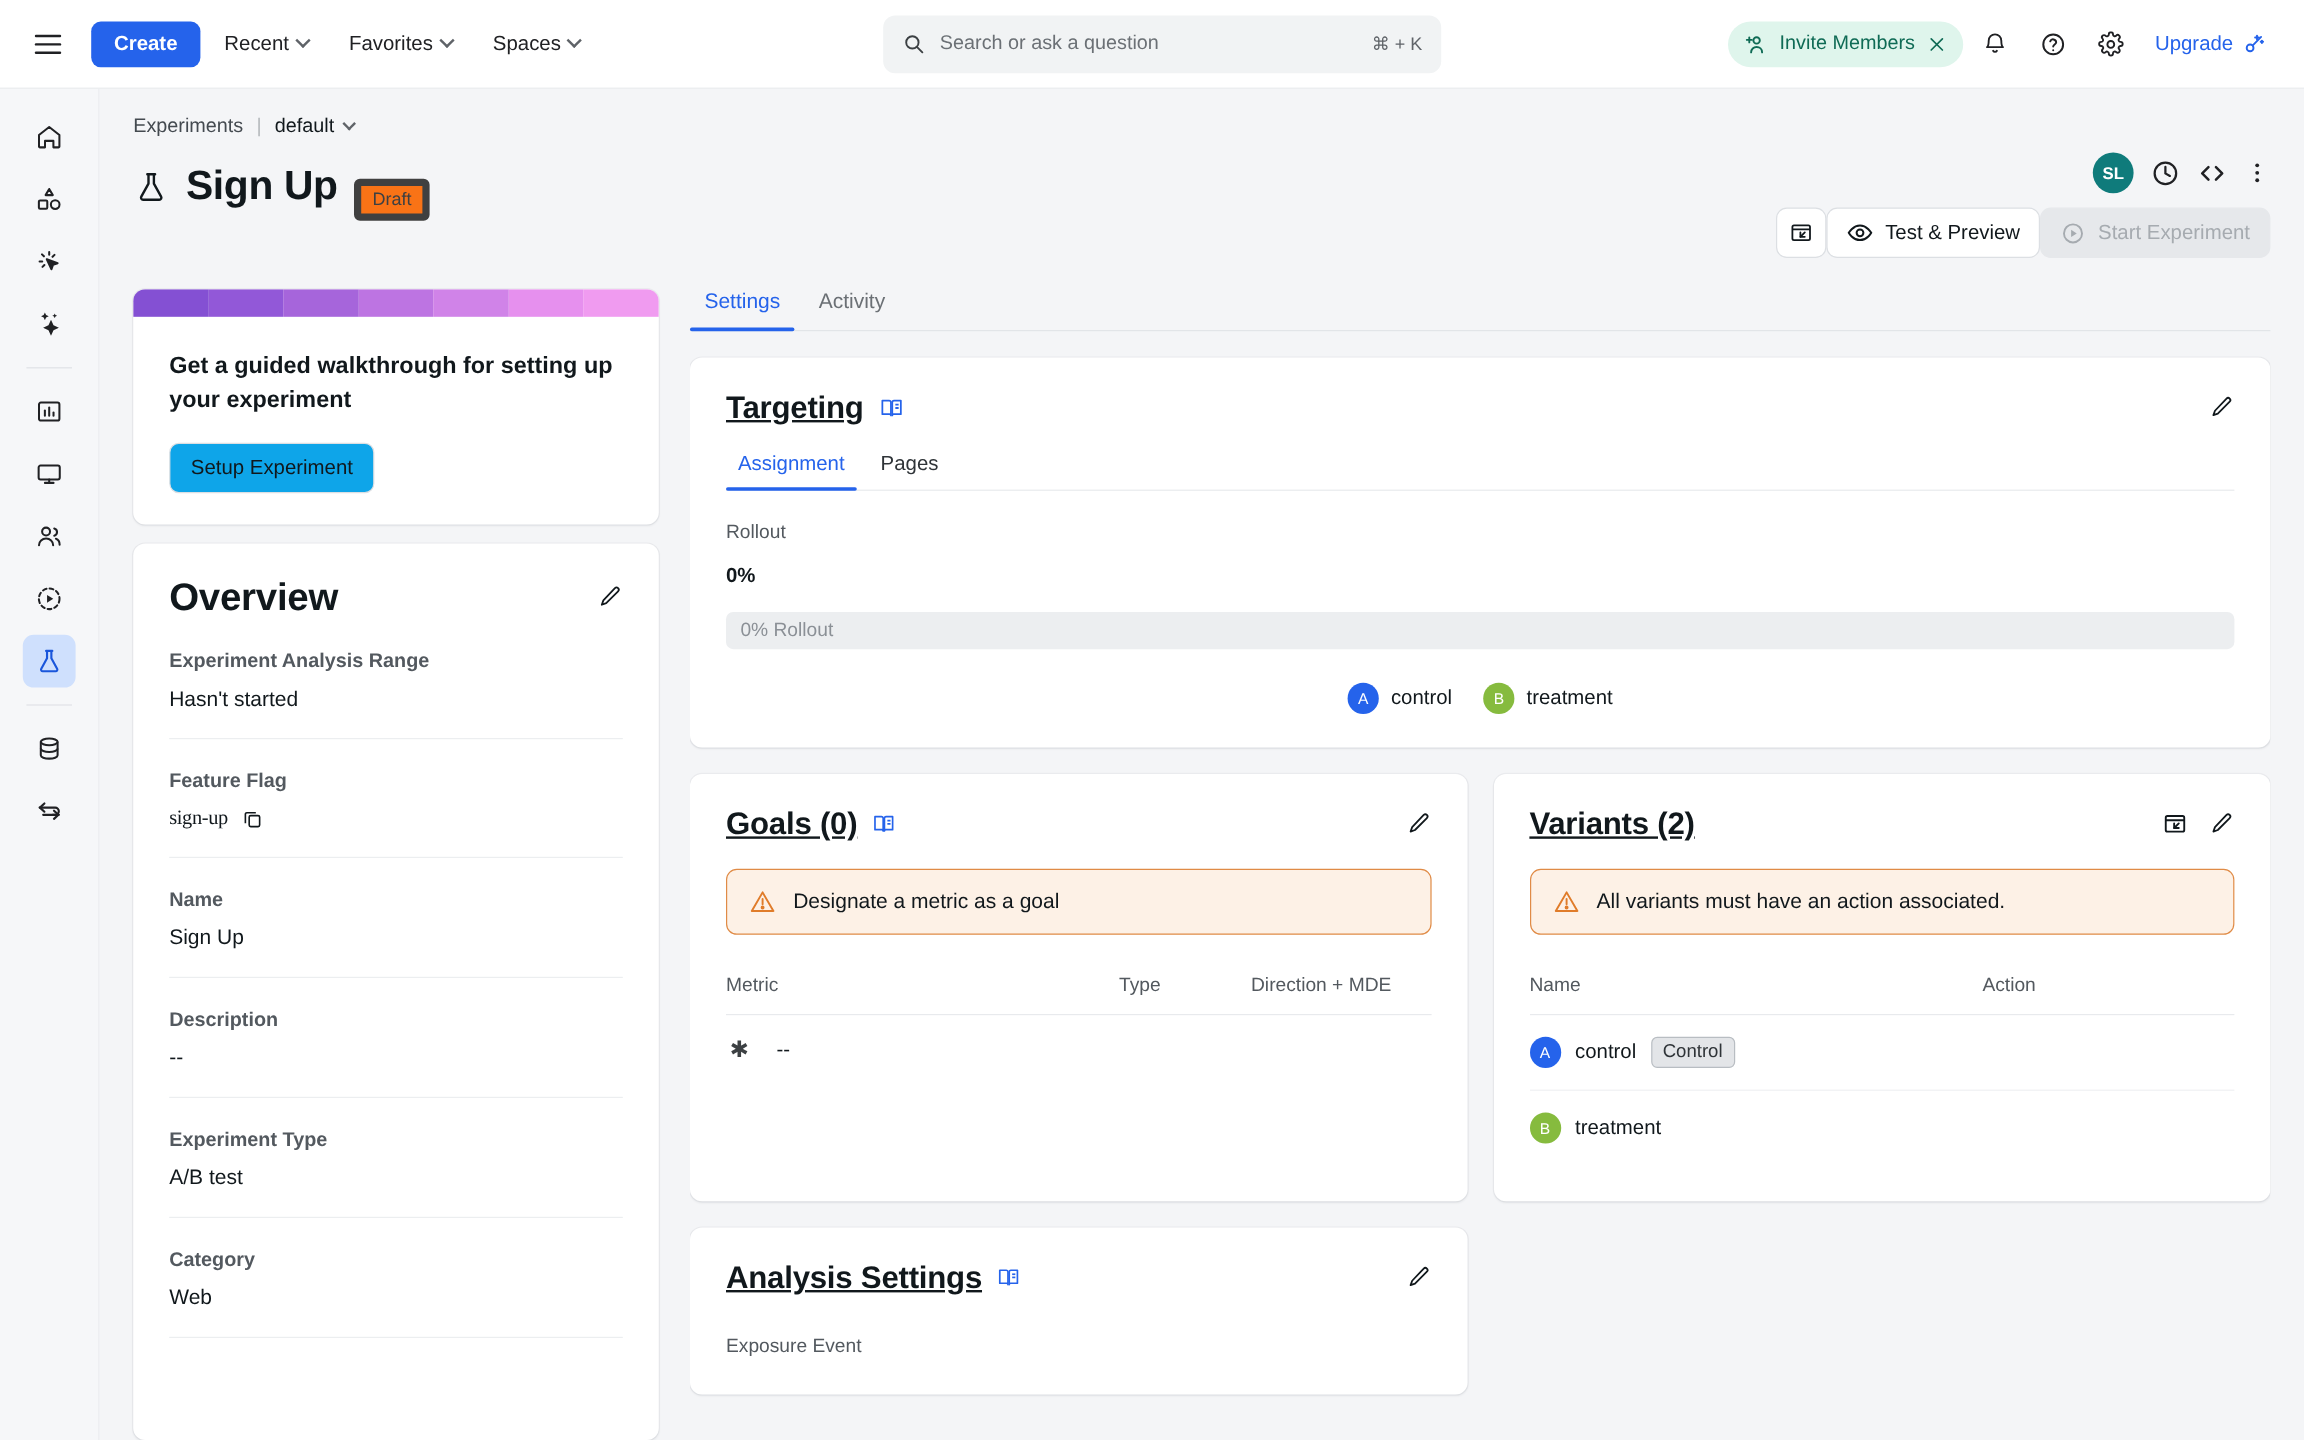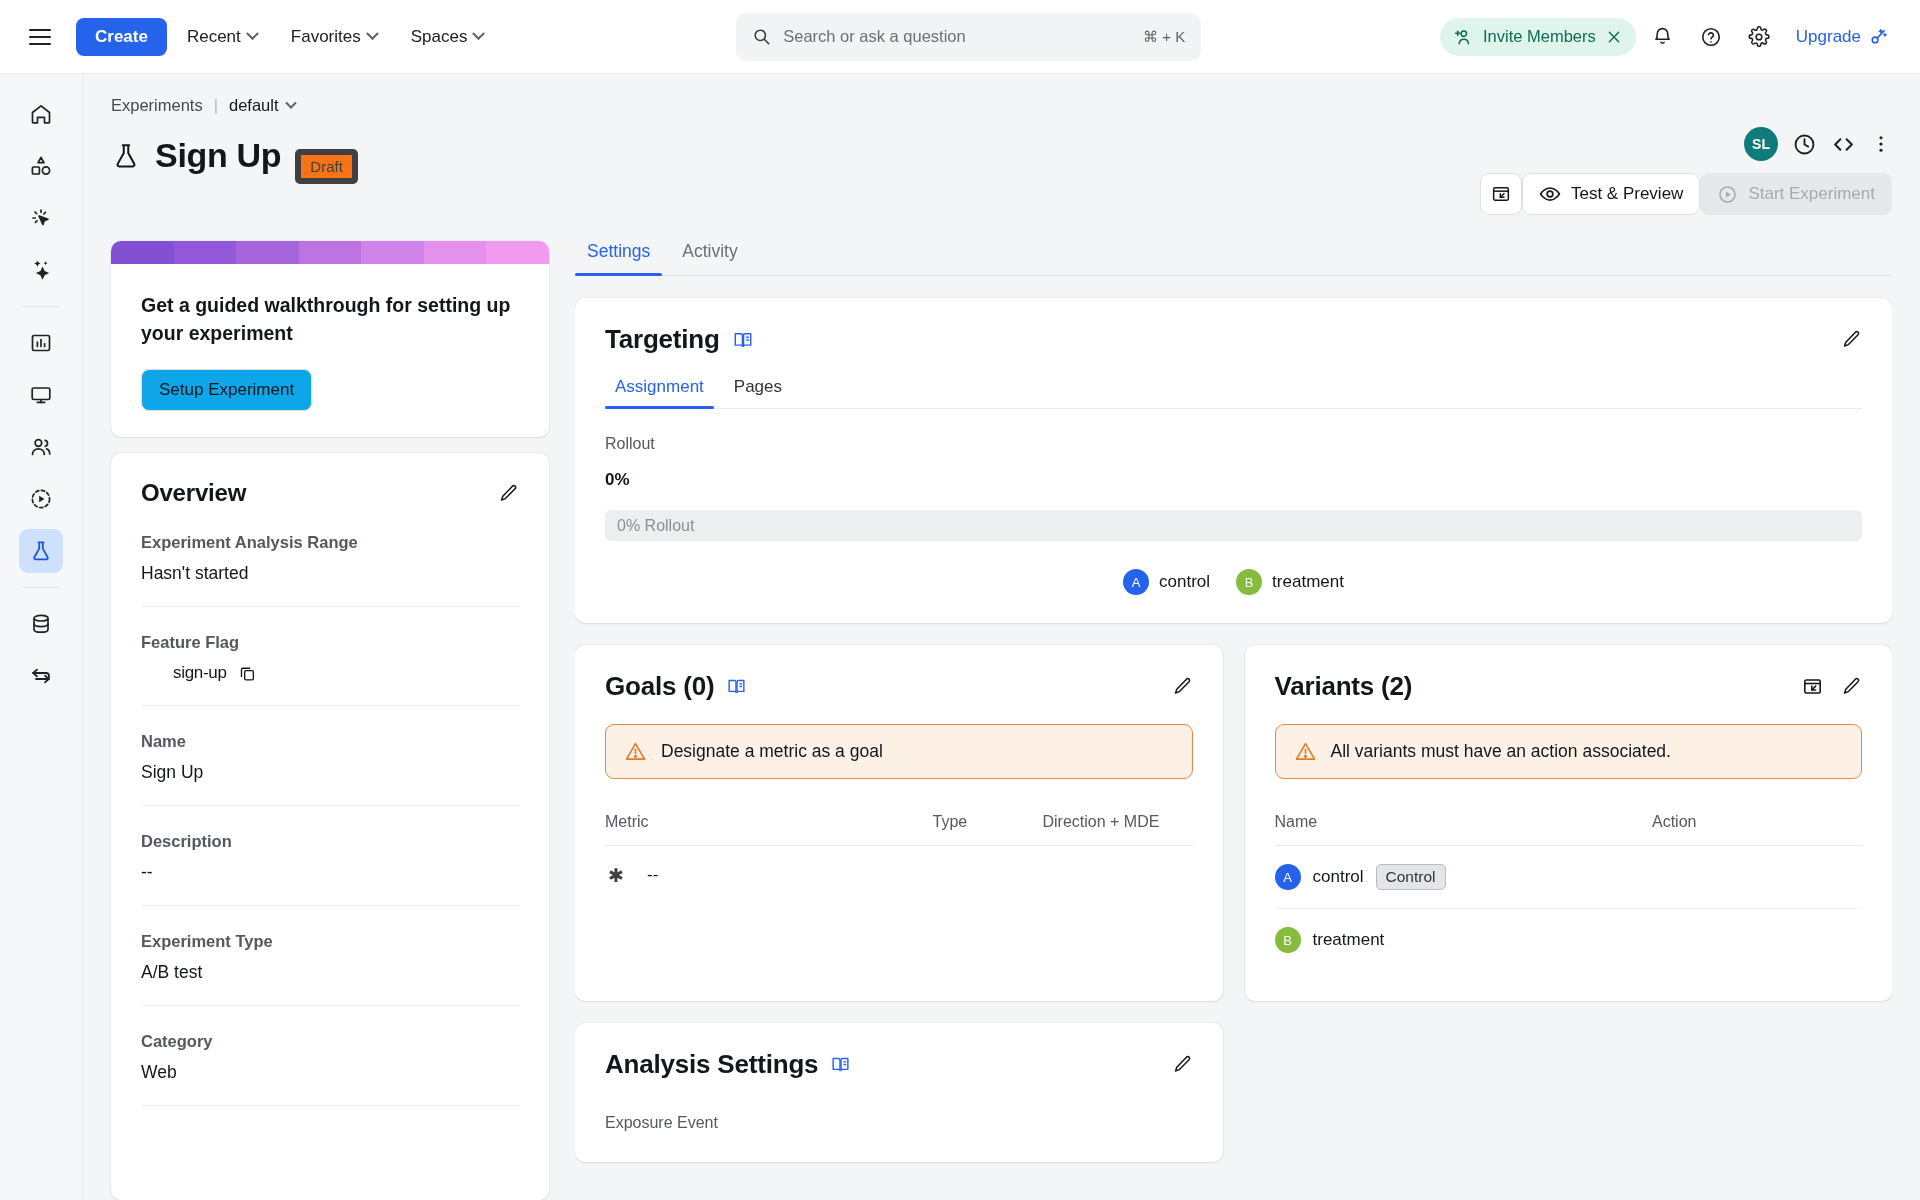--- a/index.html
+++ b/index.html
@@ -107,37 +107,37 @@
   .gradbar { height:23px; display:flex; }
   .gradbar i { flex:1; display:block; }
   .walk-title { font-size:19.5px; font-weight:700; line-height:1.42; padding:28px 30px 0 30px; color:#11181c; }
   .walk-btn {
     margin:22px 0 0 30px; background:#0ea5e9; border:1px solid #dcdfe3; border-radius:8px;
     padding:10px 17px; font-size:17px; cursor:pointer; font-family:"Liberation Sans", sans-serif; color:#11181c;
   }
 
   .ov-card { padding:26px 30px 0 30px; flex:1; min-height:0; overflow:hidden; }
   .ov-head { display:flex; align-items:center; justify-content:space-between; }
-  .ov-title { font-size:24px; font-weight:600; letter-spacing:-0.2px; }
+  .ov-title { font-size:32px; font-weight:600; letter-spacing:-0.2px; }
   .field { padding:26px 0 22px 0; border-bottom:1px solid #eceef0; }
   .field:last-child { border-bottom:1px solid #eceef0; }
   .f-label { font-size:16.5px; color:#53595f; font-weight:600; margin-bottom:11px; }
   .f-value { font-size:17.5px; color:#11181c; display:flex; align-items:center; gap:11px; }
-  .f-value.mono { font-family:Liberation Sans, sans-serif; font-size:17px; letter-spacing:-0.3px;margin-left:32px; }
+  .f-value.mono { font-family:Liberation Serif, serif; font-size:17px; letter-spacing:-0.3px; }
 
   
   .tabs { display:flex; gap:8px; border-bottom:1px solid #e2e5e8; }
   .tab { font-size:17.5px; padding:0 12px 13px 12px; color:#6b7075; cursor:pointer; position:relative; }
   .tab.active { color:#2563EB; font-weight:500; }
   .tab.active::after { content:""; position:absolute; left:0; right:0; bottom:-1px; height:3px; background:#2563EB; border-radius:2px; }
 
   .rscroll { flex:1; overflow:hidden; padding-top:22px; display:flex; flex-direction:column; gap:22px; }
 
   .sec-head { display:flex; align-items:center; justify-content:space-between; }
-  .sec-title { display:flex; align-items:center; gap:12px; font-size:26px; font-weight:600; letter-spacing:-0.2px; }
+  .sec-title { display:flex; align-items:center; gap:12px; font-size:26px; font-weight:600; letter-spacing:-0.2px;text-decoration:underline; }
   .sec-actions { display:flex; align-items:center; gap:18px; }
 
   .targeting { padding:26px 30px 28px 30px; }
   .subtabs { display:flex; gap:10px; border-bottom:1px solid #e8eaed; margin-top:22px; }
   .subtab { font-size:17px; padding:0 10px 11px 10px; color:#2f3438; cursor:pointer; position:relative; }
   .subtab.active { color:#2563EB; }
   .subtab.active::after { content:""; position:absolute; left:0; right:0; bottom:-1px; height:3px; background:#2563EB; border-radius:2px; }
 
   .tgrid { display:flex; gap:40px; padding-top:26px; }
   .tcol { flex:1; }

